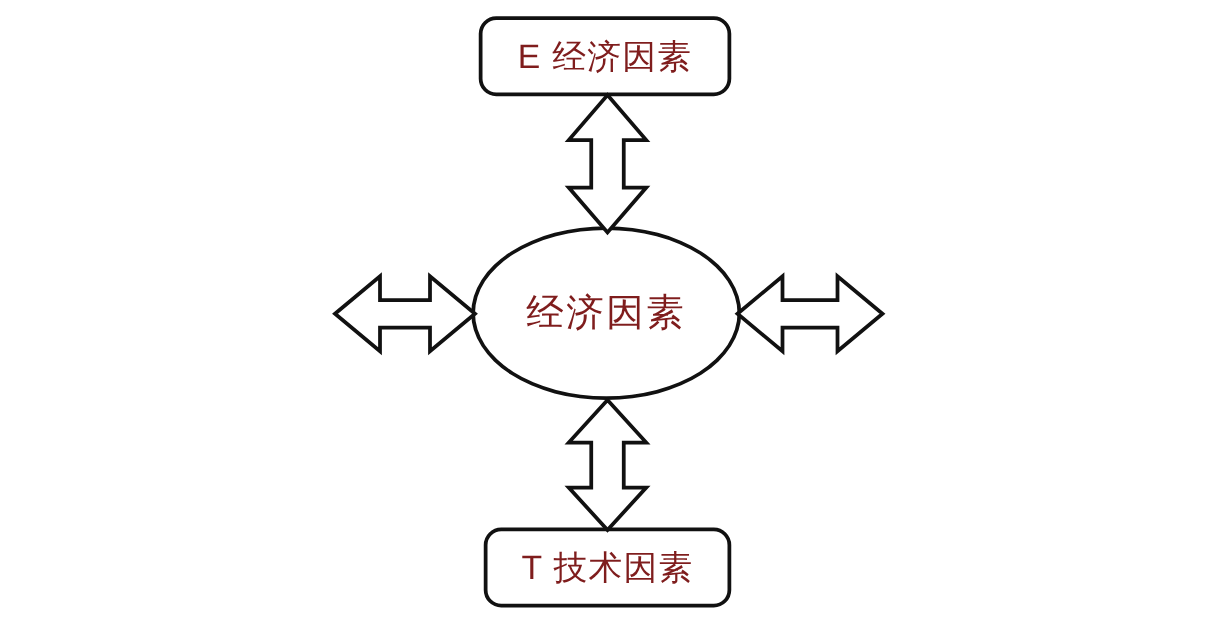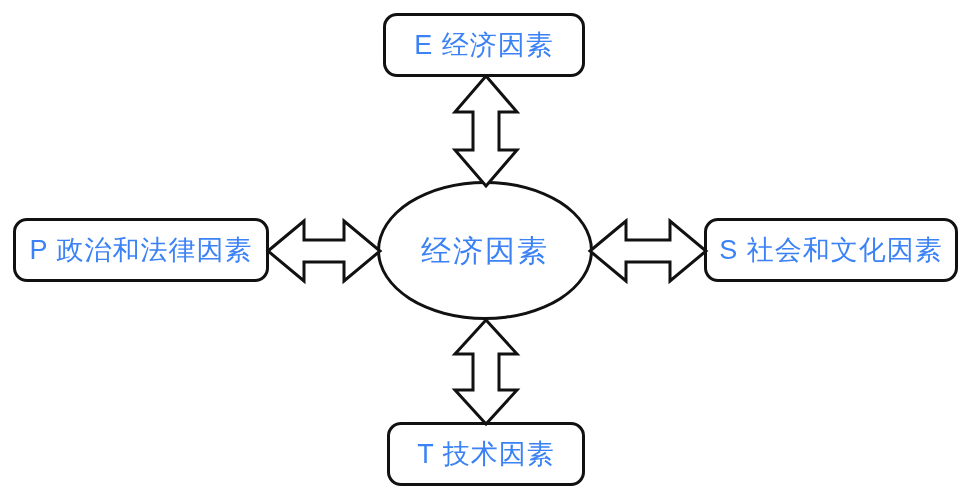--- a/index.html
+++ b/index.html
@@ -18,21 +18,21 @@
     overflow: hidden;
   }
   .node {
     position: absolute;
     box-sizing: border-box;
     display: flex;
     align-items: center;
     justify-content: center;
     background: #ffffff;
     border: 3px solid #111111;
-    color: #3b82f6;
+    color: #7f1d1d;
     white-space: nowrap;
     letter-spacing: 1px;
   }
   .node-box {
     border-radius: 14px;
   }
   .node-ellipse {
     border-radius: 50%;
     border-width: 3px;
   }
@@ -74,27 +74,21 @@
 </style>
 </head>
 <body>
 
 <div id="canvas">
 
   <div class="node node-box" id="node-economic">
     <span class="node-label">E 经济因素</span>
   </div>
 
-  <div class="node node-box" id="node-political">
-    <span class="node-label">P 政治和法律因素</span>
-  </div>
 
-  <div class="node node-box" id="node-social">
-    <span class="node-label">S 社会和文化因素</span>
-  </div>
 
   <div class="node node-box" id="node-technological">
     <span class="node-label">T 技术因素</span>
   </div>
 
   <div class="node node-ellipse" id="node-macro">
     <span class="node-label">经济因素</span>
   </div>
 
   <div class="arrow" id="arrow-top">

